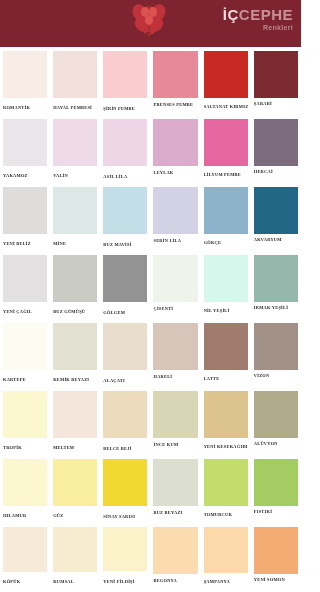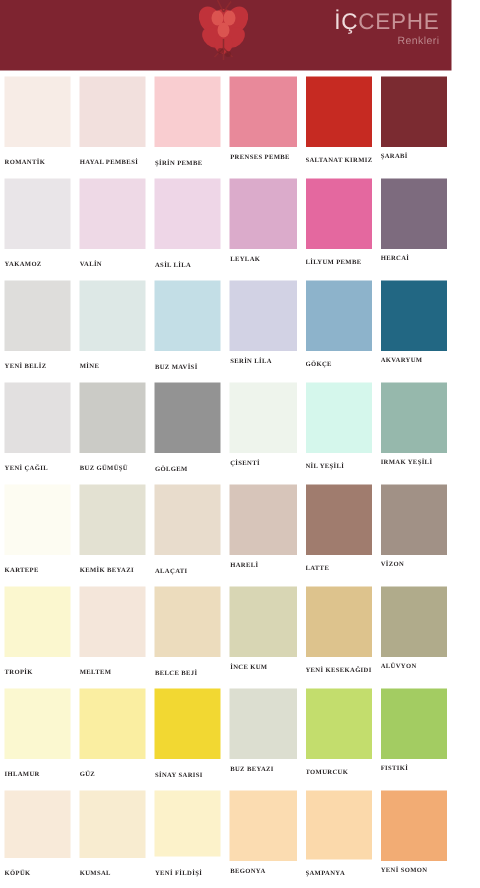--- a/index.html
+++ b/index.html
@@ -35,20 +35,21 @@
     width: 56px;
     height: 48px;
     pointer-events: none;
   }
   .brand {
     position: absolute;
     right: 8px;
     top: 7px;
     text-align: right;
     line-height: 1;
+    font-weight: bold;
   }
   .brand-name {
     font-family: "Liberation Sans", sans-serif;
     font-size: 15px;
     letter-spacing: .5px;
     color: #f0dcdd;
     display: block;
   }
   .brand-name .dim {
     color: #c79296;

